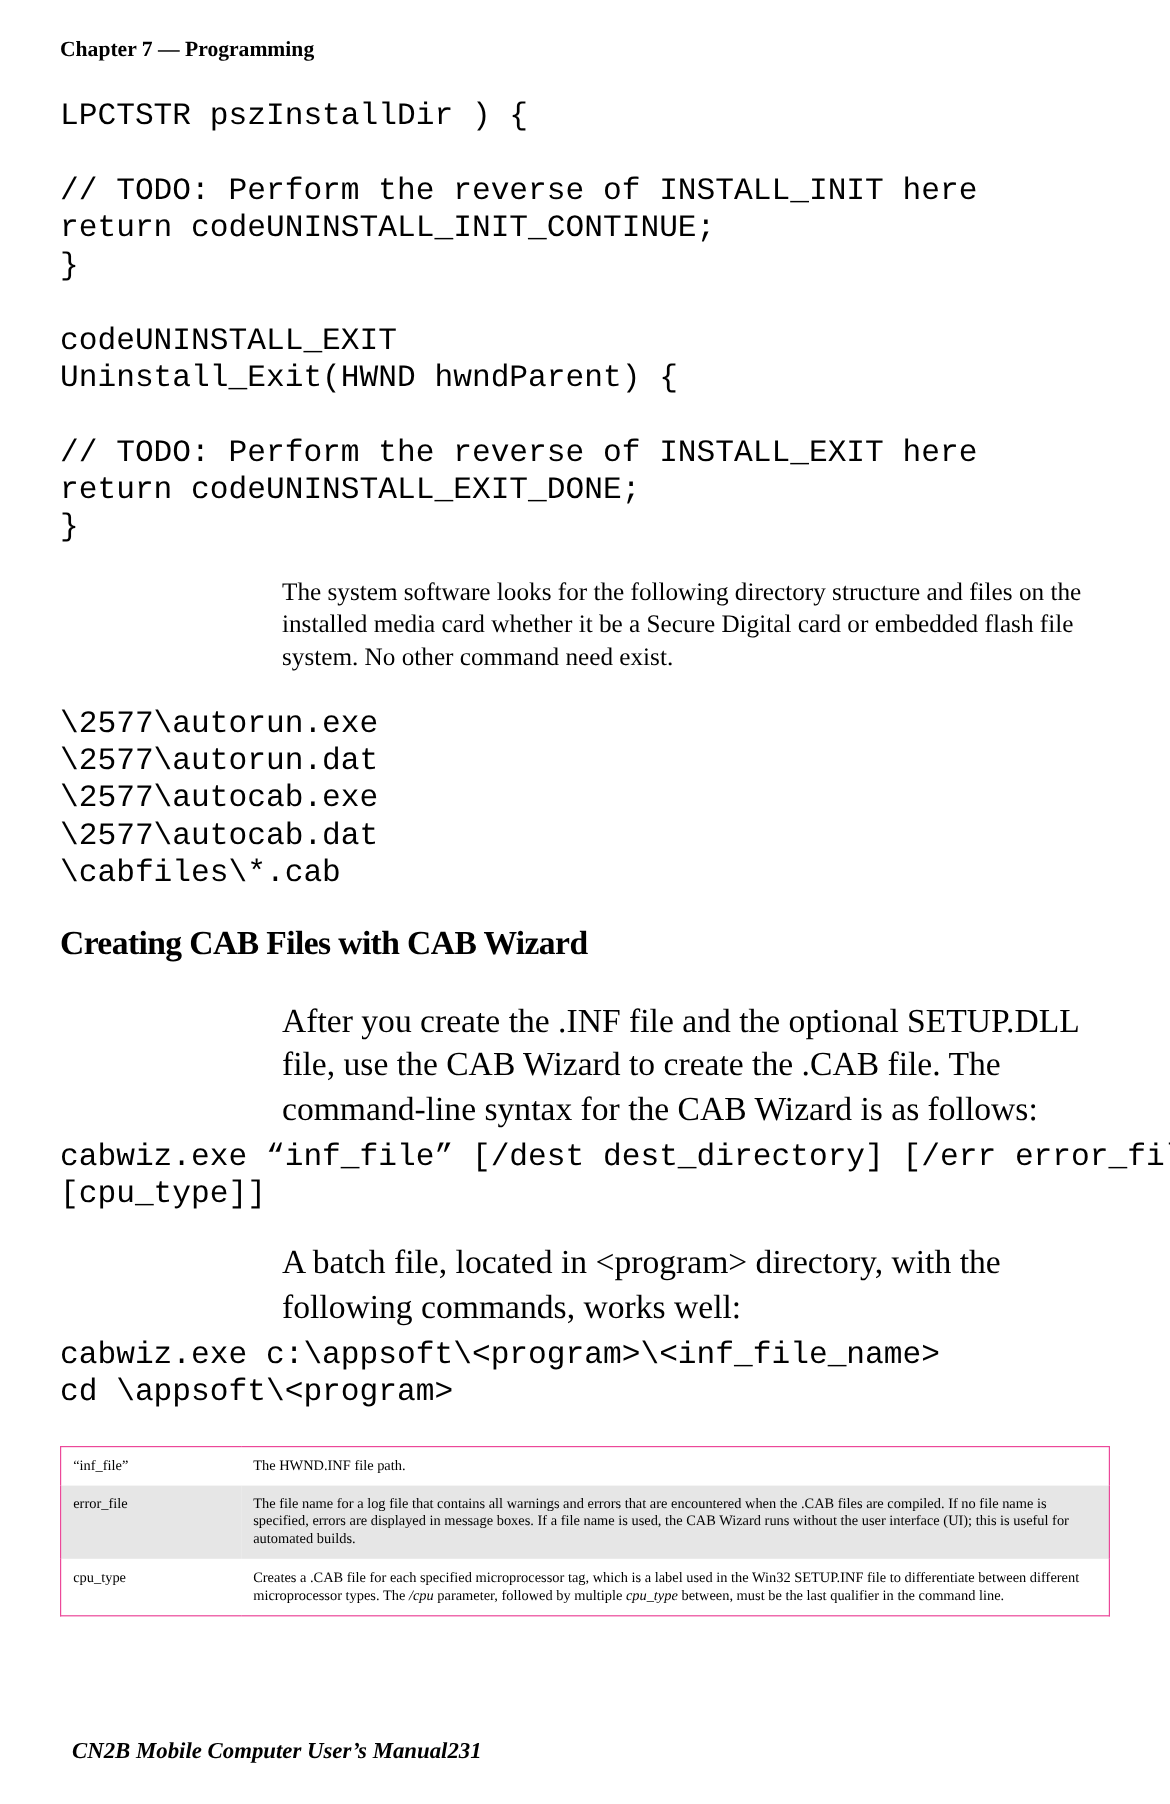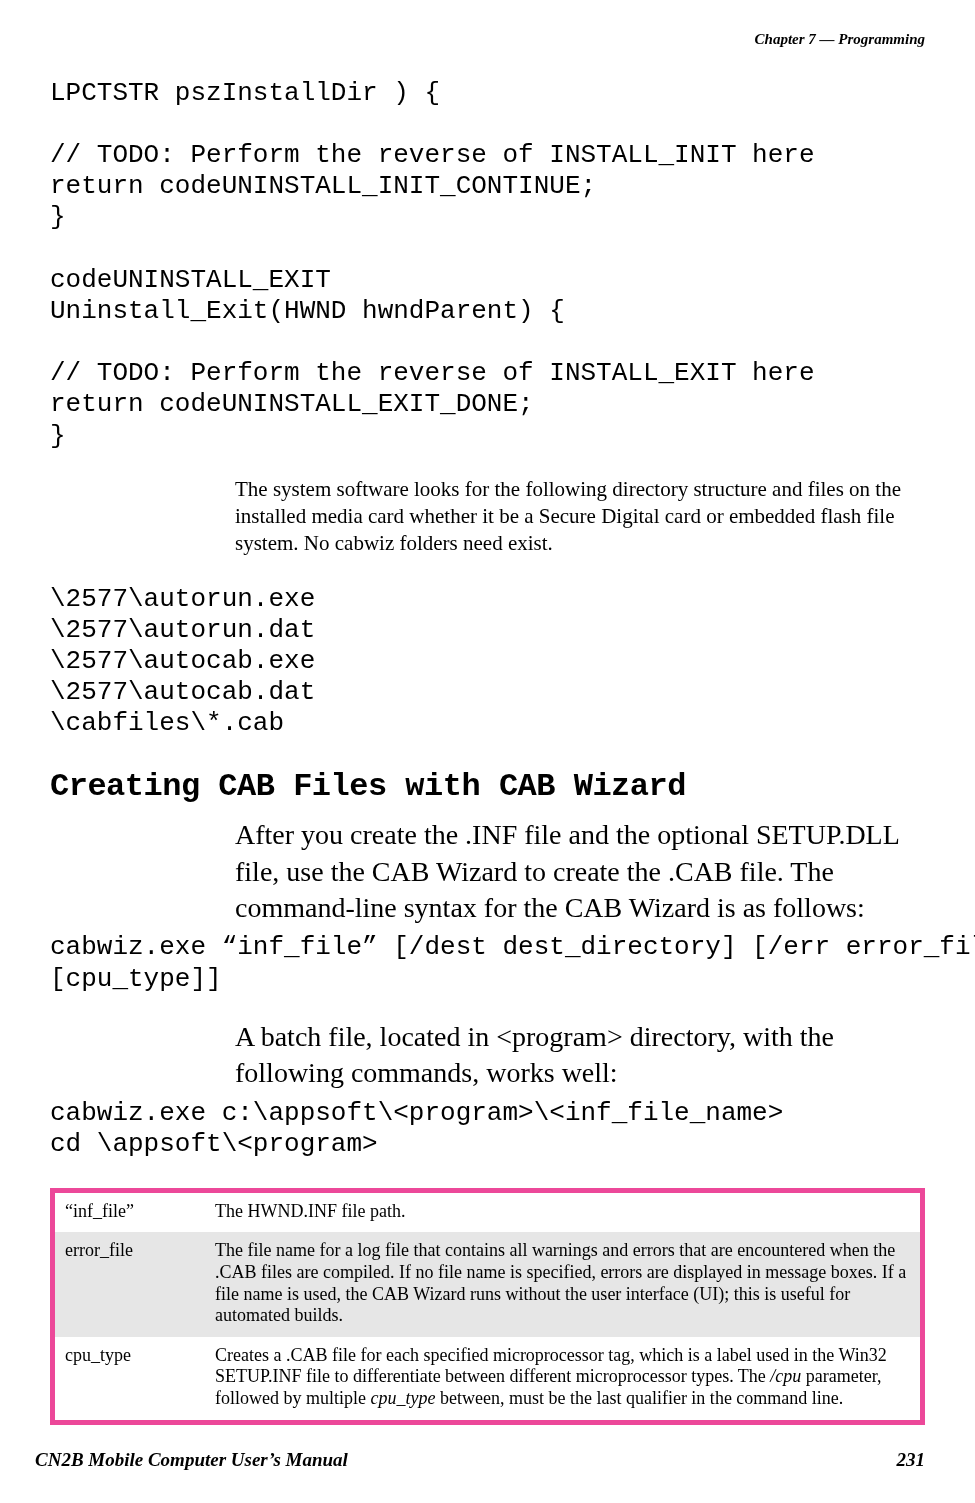--- a/index.html
+++ b/index.html
@@ -15,75 +15,73 @@
     position: relative;
     box-sizing: border-box;
     padding: 30px 50px 60px 50px;
   }
   .mono {
     font-family: "Courier New", Courier, monospace;
     font-size: 26px;
     line-height: 1.2;
   }
   .header {
-    text-align: right;
-    font-style: italic;
+    text-align: left;
     font-weight: bold;
-    font-size: 15px;
+    font-size: 18px;
     margin-bottom: 28px;
   }
   .code-block-full {
     margin: 0;
     white-space: pre;
   }
   .body-para {
     margin: 24px 0 12px 185px;
     font-size: 21px;
     line-height: 1.3;
   }
   .body-para-tight {
     margin: 24px 0 6px 185px;
     font-size: 28px;
     line-height: 1.3;
   }
   .indented-code {
     white-space: pre;
   }
   h2.section {
-    font-family: Liberation Mono, monospace;
+    font-family: Liberation Serif, serif;
     font-weight: 700;
-    font-size: 32px;
-    margin: 26px 0 10px 0;
+    font-size: 28px;
+    margin: 26px 0 28px 0;
     letter-spacing: -0.5px;
   }
   table.params {
     border-collapse: collapse;
     width: 100%;
     margin-top: 28px;
-    border: 5px solid #ec4899;
-    font-size: 18px;
+    border: 1px solid #ec4899;
+    font-size: 12px;
   }
   table.params td {
     padding: 8px 10px 10px 10px;
     vertical-align: top;
     line-height: 1.2;
   }
   table.params tr:nth-child(even) td {
     background: #e6e6e6;
   }
   table.params td:first-child {
     width: 130px;
   }
   .footer {
     position: absolute;
     bottom: 30px;
-    left: 35px;
+    left: 60px;
     right: 50px;
     display: flex;
-    justify-content: space-between;
     font-style: italic;
     font-weight: bold;
     font-size: 19px;
   }
   .italic { font-style: italic; }
 </style>
 </head>
 <body>
 
 <div class="header">
@@ -96,21 +94,21 @@
 return codeUNINSTALL_INIT_CONTINUE;
 }
 
 codeUNINSTALL_EXIT
 Uninstall_Exit(HWND hwndParent) {
 
 // TODO: Perform the reverse of INSTALL_EXIT here
 return codeUNINSTALL_EXIT_DONE;
 }</pre>
 
-<p class="body-para">The system software looks for the following directory structure and files on the installed media card whether it be a Secure Digital card or embedded flash file system. No cabwiz folders need exist.</p>
+<p class="body-para">The system software looks for the following directory structure and files on the installed media card whether it be a Secure Digital card or embedded flash file system. No other command need exist.</p>
 
 <pre class="mono indented-code">\2577\autorun.exe
 \2577\autorun.dat
 \2577\autocab.exe
 \2577\autocab.dat
 \cabfiles\*.cab</pre>
 
 <h2 class="section">Creating CAB Files with CAB Wizard</h2>
 
 <p class="body-para-tight" style="margin-top:8px;">After you create the .INF file and the optional SETUP.DLL file, use the CAB Wizard to create the .CAB file. The command-line syntax for the CAB Wizard is as follows:</p>

